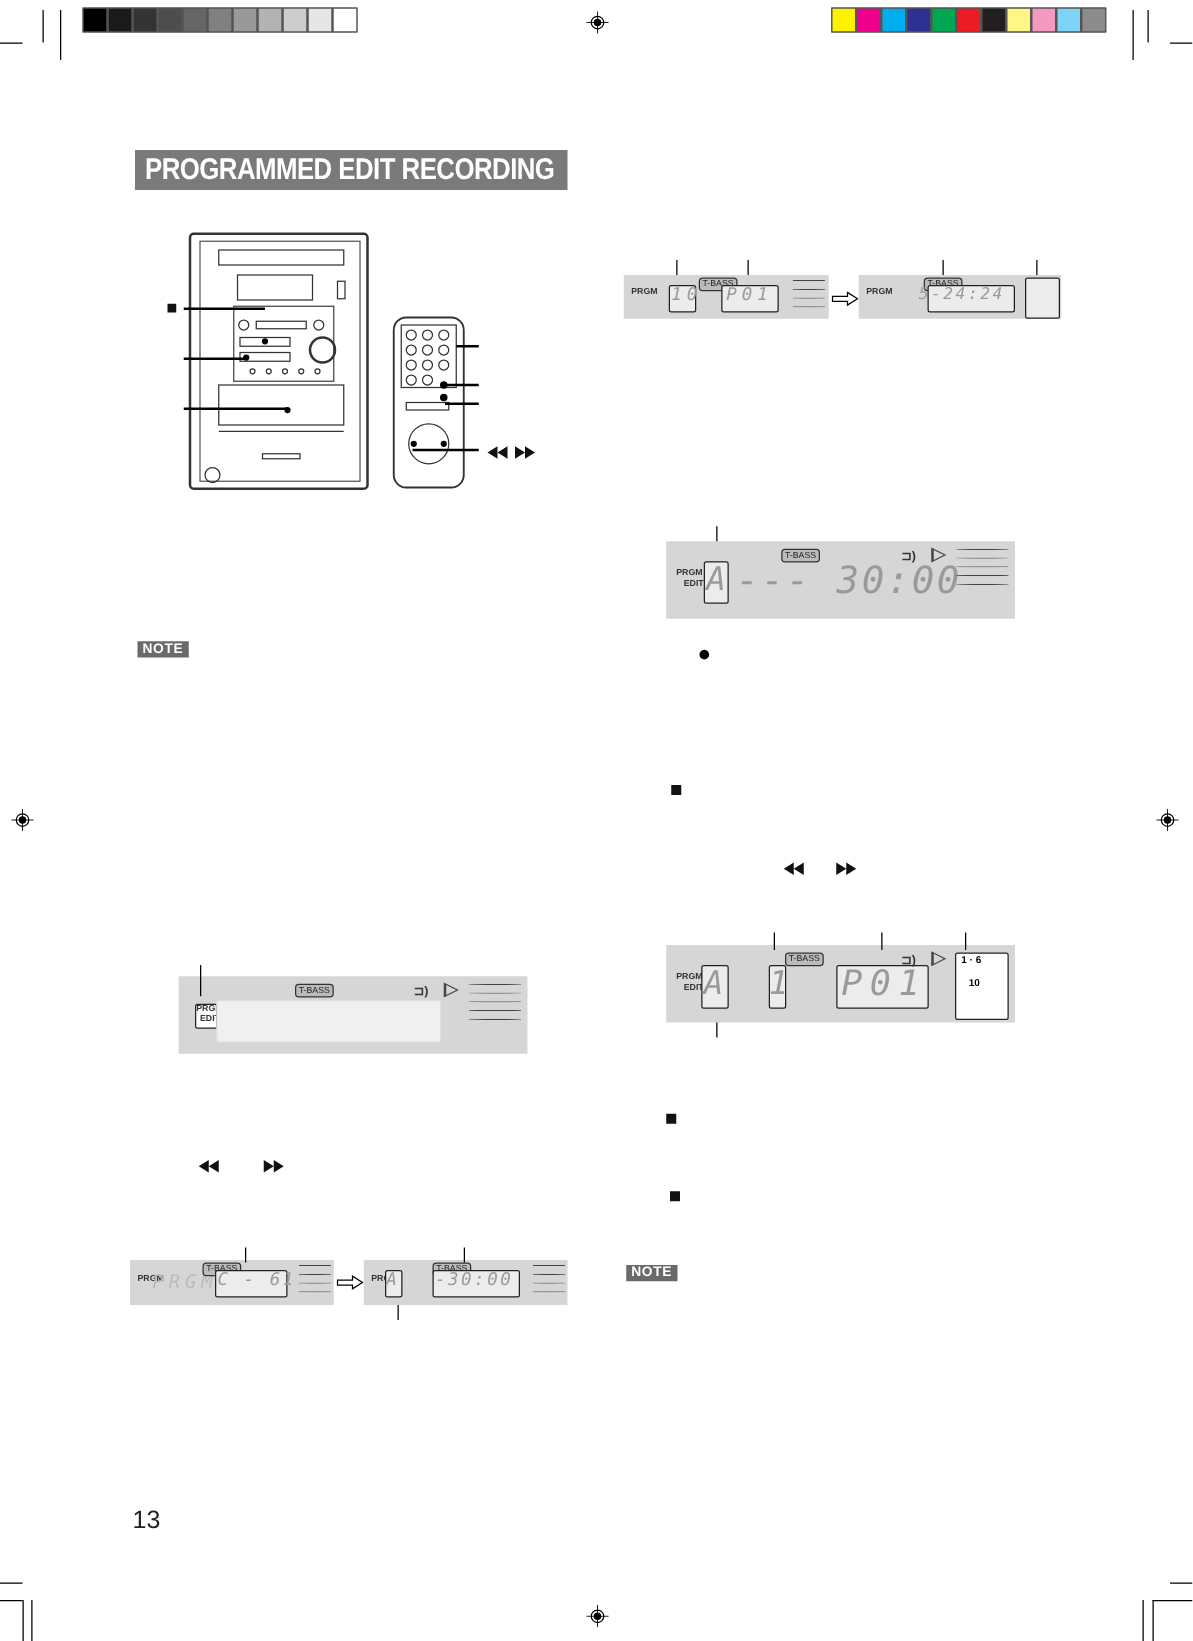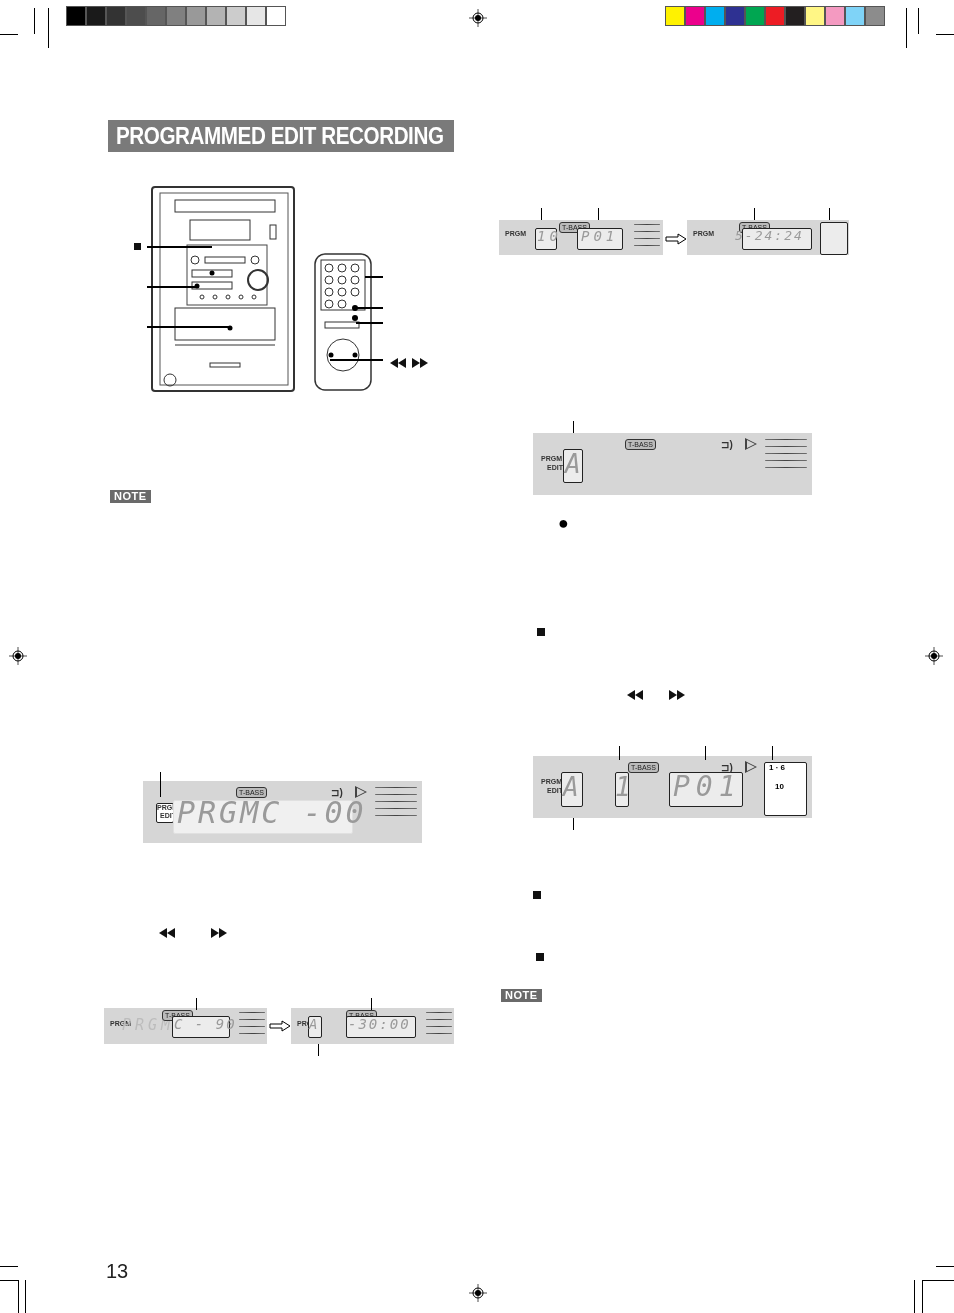--- a/index.html
+++ b/index.html
@@ -4,39 +4,39 @@
 <style>
   html,body{margin:0;padding:0;background:#fff;}
   body{width:954px;height:1313px;position:relative;overflow:hidden;font-family:"Liberation Sans",sans-serif;color:#000;}
   .abs{position:absolute;}
   .cropline{position:absolute;background:#000;}
   .swatch-row{position:absolute;display:flex;border:1px solid #555;background:#555;gap:2px;padding:0;}
   .swatch{width:18px;height:18px;}
   .reg{position:absolute;width:18px;height:18px;}
   .title-bar{position:absolute;left:108px;top:120px;width:346px;height:32px;background:#7a7a7a;color:#fff;font-family:"Liberation Sans",sans-serif;font-weight:bold;font-size:24px;line-height:32px;padding-left:8px;box-sizing:border-box;letter-spacing:-0.5px;transform-origin:left center;}
   .title-bar span{display:inline-block;transform:scaleX(0.86);transform-origin:left center;white-space:nowrap;}
-  .note-badge{position:absolute;background:#6a6a6a;color:#fff;font-weight:bold;font-size:11px;line-height:13px;padding:0 4px;letter-spacing:0.5px;}
+  .note-badge{position:absolute;background:#6a6a6a;color:#fff;font-weight:bold;font-size:11px;line-height:13px;padding:0 4px;letter-spacing:0.5px;margin-top:23px;}
   .lcd{position:absolute;background:#d6d6d6;}
   .lcd .seg{position:absolute;font-family:"DejaVu Sans Mono",monospace;color:#9a9a9a;font-style:italic;letter-spacing:4px;}
   .lcd .box{position:absolute;border:1.5px solid #222;background:#ececec;border-radius:2px;}
   .lcd .tbass{position:absolute;font-size:7px;border:1px solid #333;border-radius:3px;padding:0 2px;background:#bbb;color:#222;line-height:9px;}
   .lcd .prgm{position:absolute;font-size:7px;line-height:8px;color:#333;font-weight:bold;}
   .lcd .arrow{position:absolute;width:0;height:0;border-top:6px solid transparent;border-bottom:6px solid transparent;border-left:12px solid #444;}
   .lcd .arrow:after{content:"";position:absolute;left:-10px;top:-4px;border-top:4px solid transparent;border-bottom:4px solid transparent;border-left:8px solid #d6d6d6;}
   .lcd .repeat{position:absolute;font-size:10px;color:#333;font-weight:bold;}
   .lcd .stack{position:absolute;}
   .lcd .stack div{height:0;border-bottom:1.5px solid #444;border-radius:0 0 50% 50%;margin-bottom:6px;}
   .callout{position:absolute;background:#000;width:1px;}
   .hline{position:absolute;background:#000;height:1.5px;}
   .sq{position:absolute;background:#111;}
   .tri-l,.tri-r{display:inline-block;width:0;height:0;border-top:5px solid transparent;border-bottom:5px solid transparent;}
   .tri-l{border-right:8px solid #111;}
   .tri-r{border-left:8px solid #111;}
   .skip{position:absolute;display:flex;}
-  .page-num{position:absolute;left:106px;top:1260px;font-size:20px;color:#222;}
+  .page-num{position:absolute;left:106px;top:1205px;font-size:20px;color:#222;}
   .arrow-right{position:absolute;width:22px;height:12px;}
 </style>
 </head>
 <body>
 
 <div>
   <div class="cropline" style="left:0;top:34px;width:18px;height:1px;"></div>
   <div class="cropline" style="left:34px;top:8px;width:1px;height:26px;"></div>
   <div class="cropline" style="left:48px;top:8px;width:1px;height:40px;"></div>
   <div class="cropline" style="left:936px;top:34px;width:18px;height:1px;"></div>
@@ -202,20 +202,21 @@
 </div>
 <div class="callout" style="left:754px;top:208px;height:12px;"></div>
 <div class="callout" style="left:829px;top:208px;height:12px;"></div>
 
 <div class="lcd" style="left:533px;top:433px;width:279px;height:62px;">
   <div class="prgm" style="left:8px;top:22px;">PRGM</div>
   <div class="prgm" style="left:14px;top:31px;">EDIT</div>
   <div class="box" style="left:30px;top:16px;width:18px;height:32px;"></div>
   <div class="seg" style="left:32px;top:16px;font-size:26px;">A</div>
   <div class="tbass" style="left:92px;top:6px;">T-BASS</div>
+  <div class="seg" style="left:56px;top:14px;font-size:30px;letter-spacing:2px;">--- 30:00</div>
   <div class="repeat" style="left:188px;top:6px;">⊐)</div>
   <div class="arrow" style="left:212px;top:5px;"></div>
   <div class="stack" style="left:232px;top:6px;width:42px;">
       <div></div>
       <div></div>
       <div></div>
       <div></div>
       <div></div>
     </div>
 </div>
@@ -256,21 +257,20 @@
 <div class="sq" style="left:533px;top:891px;width:8px;height:8px;"></div>
 <div class="sq" style="left:536px;top:953px;width:8px;height:8px;"></div>
 <div class="note-badge" style="left:501px;top:989px;">NOTE</div>
 
 <div class="lcd" style="left:143px;top:781px;width:279px;height:62px;">
   <div class="box" style="left:13px;top:22px;width:16px;height:18px;background:#fff;"></div>
   <div class="prgm" style="left:14px;top:23px;">PRGM</div>
   <div class="prgm" style="left:17px;top:31px;">EDIT</div>
   <div class="tbass" style="left:93px;top:6px;">T-BASS</div>
   <div class="box" style="left:30px;top:19px;width:178px;height:32px;background:#f0f0f0;border-color:#e0e0e0;"></div>
-  <div class="seg" style="left:34px;top:14px;font-size:30px;letter-spacing:3px;">PRGMC -00</div>
   <div class="repeat" style="left:188px;top:6px;">⊐)</div>
   <div class="arrow" style="left:212px;top:5px;"></div>
   <div class="stack" style="left:232px;top:6px;width:42px;">
       <div></div>
       <div></div>
       <div></div>
       <div></div>
       <div></div>
     </div>
 </div>
@@ -282,21 +282,21 @@
 <div class="skip" style="left:211px;top:928px;">
   <span class="tri-r"></span>
     <span class="tri-r"></span>
 </div>
 
 <div class="lcd" style="left:104px;top:1008px;width:163px;height:36px;">
   <div class="prgm" style="left:6px;top:12px;">PRGM</div>
   <div class="seg" style="left:18px;top:8px;font-size:15px;color:#bcbcbc;">PRGM</div>
   <div class="tbass" style="left:58px;top:2px;">T-BASS</div>
   <div class="box" style="left:68px;top:8px;width:56px;height:20px;"></div>
-  <div class="seg" style="left:70px;top:8px;font-size:14px;letter-spacing:2px;">C - 90</div>
+  <div class="seg" style="left:70px;top:8px;font-size:14px;letter-spacing:2px;">C - 61</div>
   <div class="stack" style="left:135px;top:4px;width:26px;">
       <div></div>
       <div></div>
       <div></div>
       <div></div>
     </div>
 </div>
 <div class="callout" style="left:196px;top:998px;height:12px;"></div>
 <svg class="arrow-right" style="left:269px;top:1020px;" viewBox="0 0 22 12">
     <path d="M1 4h12V1l8 5-8 5V8H1z" fill="#fff" stroke="#000"></path>

